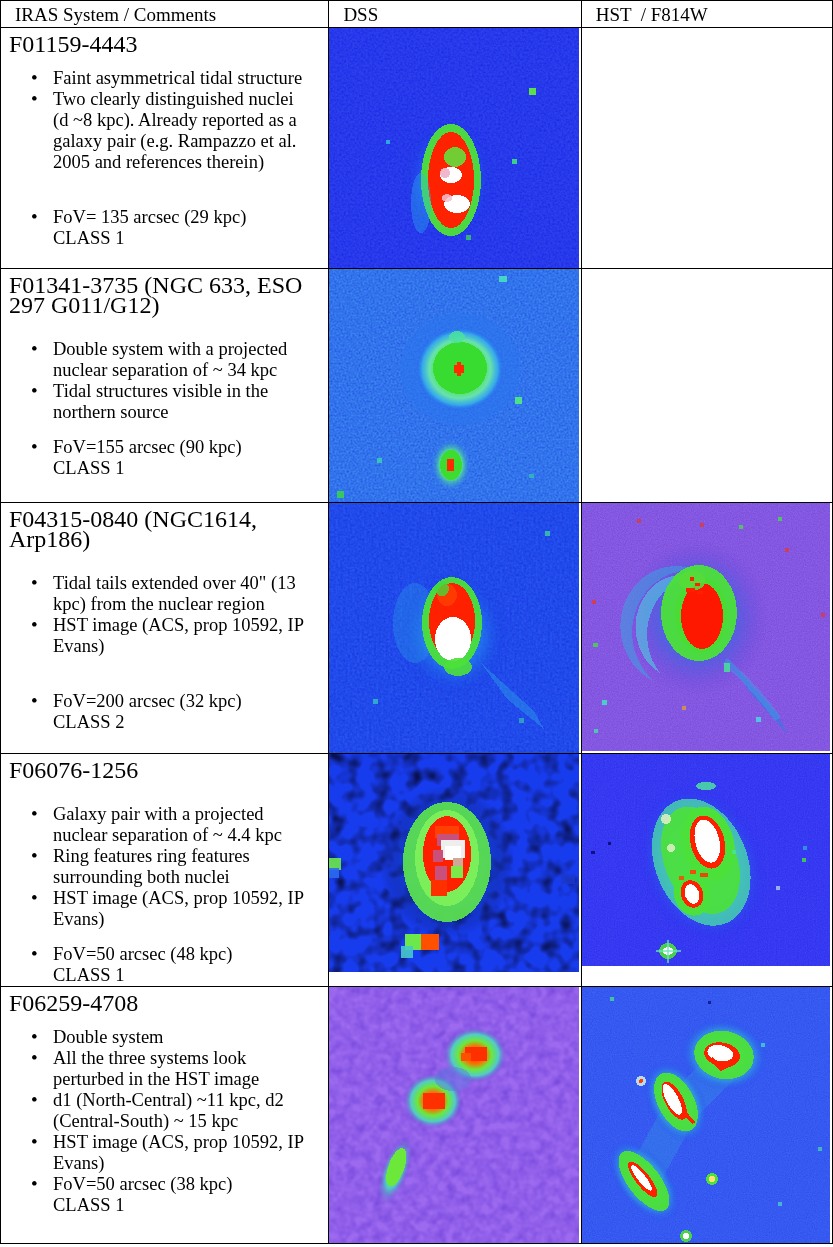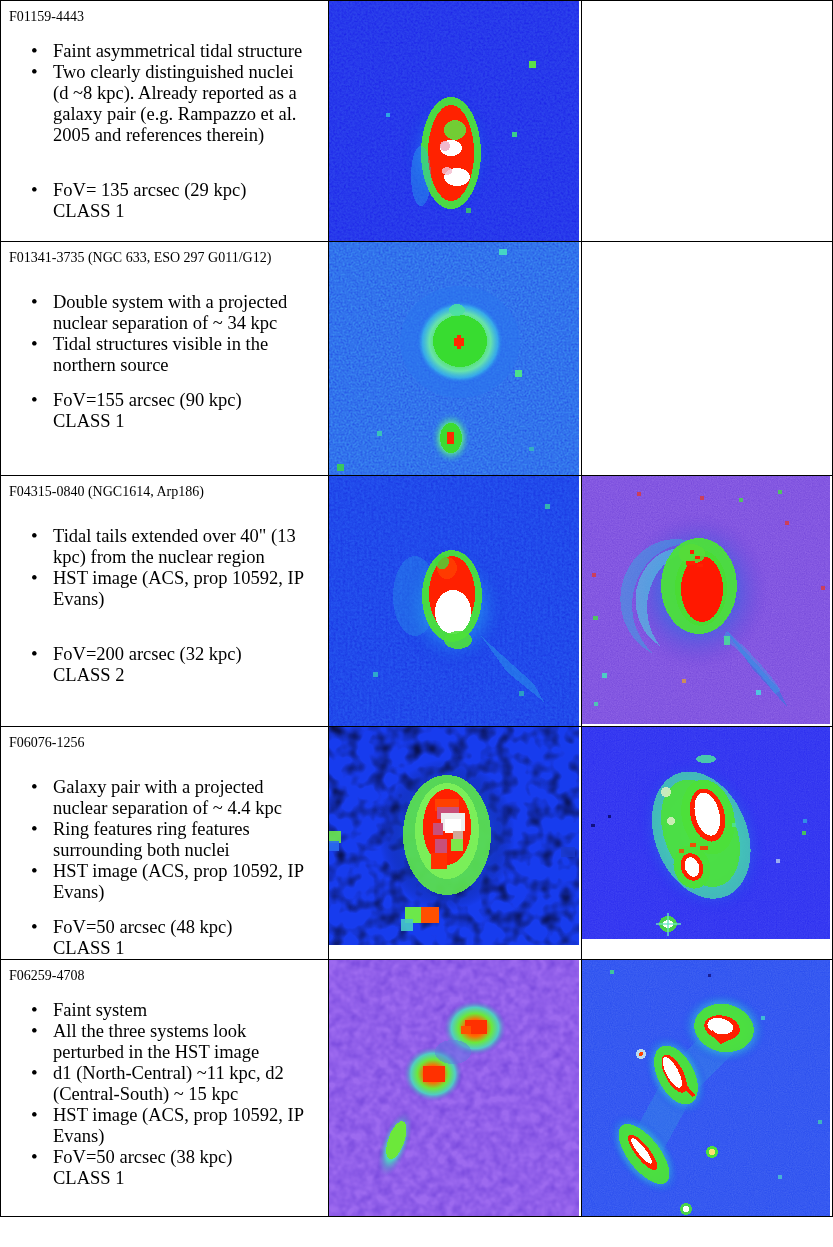--- a/index.html
+++ b/index.html
@@ -4,21 +4,21 @@
 <style>
   html,body{margin:0;padding:0;background:#fff;}
   body{width:833px;height:1247px;font-family:"Liberation Serif","DejaVu Serif",serif;color:#000;overflow:hidden;}
   table.cat{border-collapse:collapse;width:833px;table-layout:fixed;}
   table.cat td{border:1px solid #000;vertical-align:top;padding:0;}
   .c1{width:328px;}
   .c2{width:252px;}
   .c3{width:251px;}
   .hdr td{height:26px;}
   .hdr-txt{font-size:19px;padding:2px 0 0 14px;line-height:24px;white-space:pre;}
-  .sysname{font-size:14px;padding:6px 4px 0 8px;line-height:20px;}
+  .sysname{font-size:24px;padding:6px 4px 0 8px;line-height:20px;}
   ul.bl{margin:0;padding:0;list-style:none;}
   ul.bl li{font-size:18.5px;line-height:21px;padding:0 6px 0 52px;position:relative;margin:0 16px 0 0;}
   ul.bl li::before{content:"\2022";position:absolute;left:30px;top:-1px;font-size:19px;}
   ul.bl li.nb::before{content:"";}
   .gap{height:14px;}
   .gap-lg{height:34px;}
   .gap-md{height:24px;}
   .imgcell{padding:0;line-height:0;}
   .imgwrap{line-height:0;font-size:0;}
   svg{display:block;}
@@ -27,20 +27,31 @@
 <body>
 
 <table class="cat">
   <colgroup>
       <col class="c1">
       <col class="c2">
       <col class="c3">
     </colgroup>
 
   <tbody>
+      <tr class="hdr">
+    <td>
+      <div class="hdr-txt">IRAS System / Comments</div>
+    </td>
+    <td>
+      <div class="hdr-txt">DSS</div>
+    </td>
+    <td>
+      <div class="hdr-txt">HST  / F814W</div>
+    </td>
+  </tr>
 
   <tr>
     <td>
       <div class="sysname">F01159-4443</div>
       <div class="gap"></div>
       <ul class="bl">
         <li>Faint asymmetrical tidal structure</li>
         <li>Two clearly distinguished nuclei (d ~8 kpc). Already reported as a galaxy pair (e.g. Rampazzo et al. 2005 and references therein)</li>
       </ul>
       <div class="gap-lg"></div>
@@ -355,21 +366,21 @@
         </svg>
       </div>
     </td>
   </tr>
 
   <tr>
     <td>
       <div class="sysname">F06259-4708</div>
       <div class="gap"></div>
       <ul class="bl">
-        <li>Faint system</li>
+        <li>Double system</li>
         <li>All the three systems look perturbed in the HST image</li>
         <li>d1  (North-Central) ~11 kpc, d2 (Central-South) ~ 15 kpc</li>
         <li>HST image (ACS, prop 10592, IP Evans)</li>
         <li>FoV=50 arcsec (38 kpc)</li>
         <li class="nb">CLASS 1</li>
       </ul>
     </td>
 
     <td class="imgcell">
       <div class="imgwrap">

